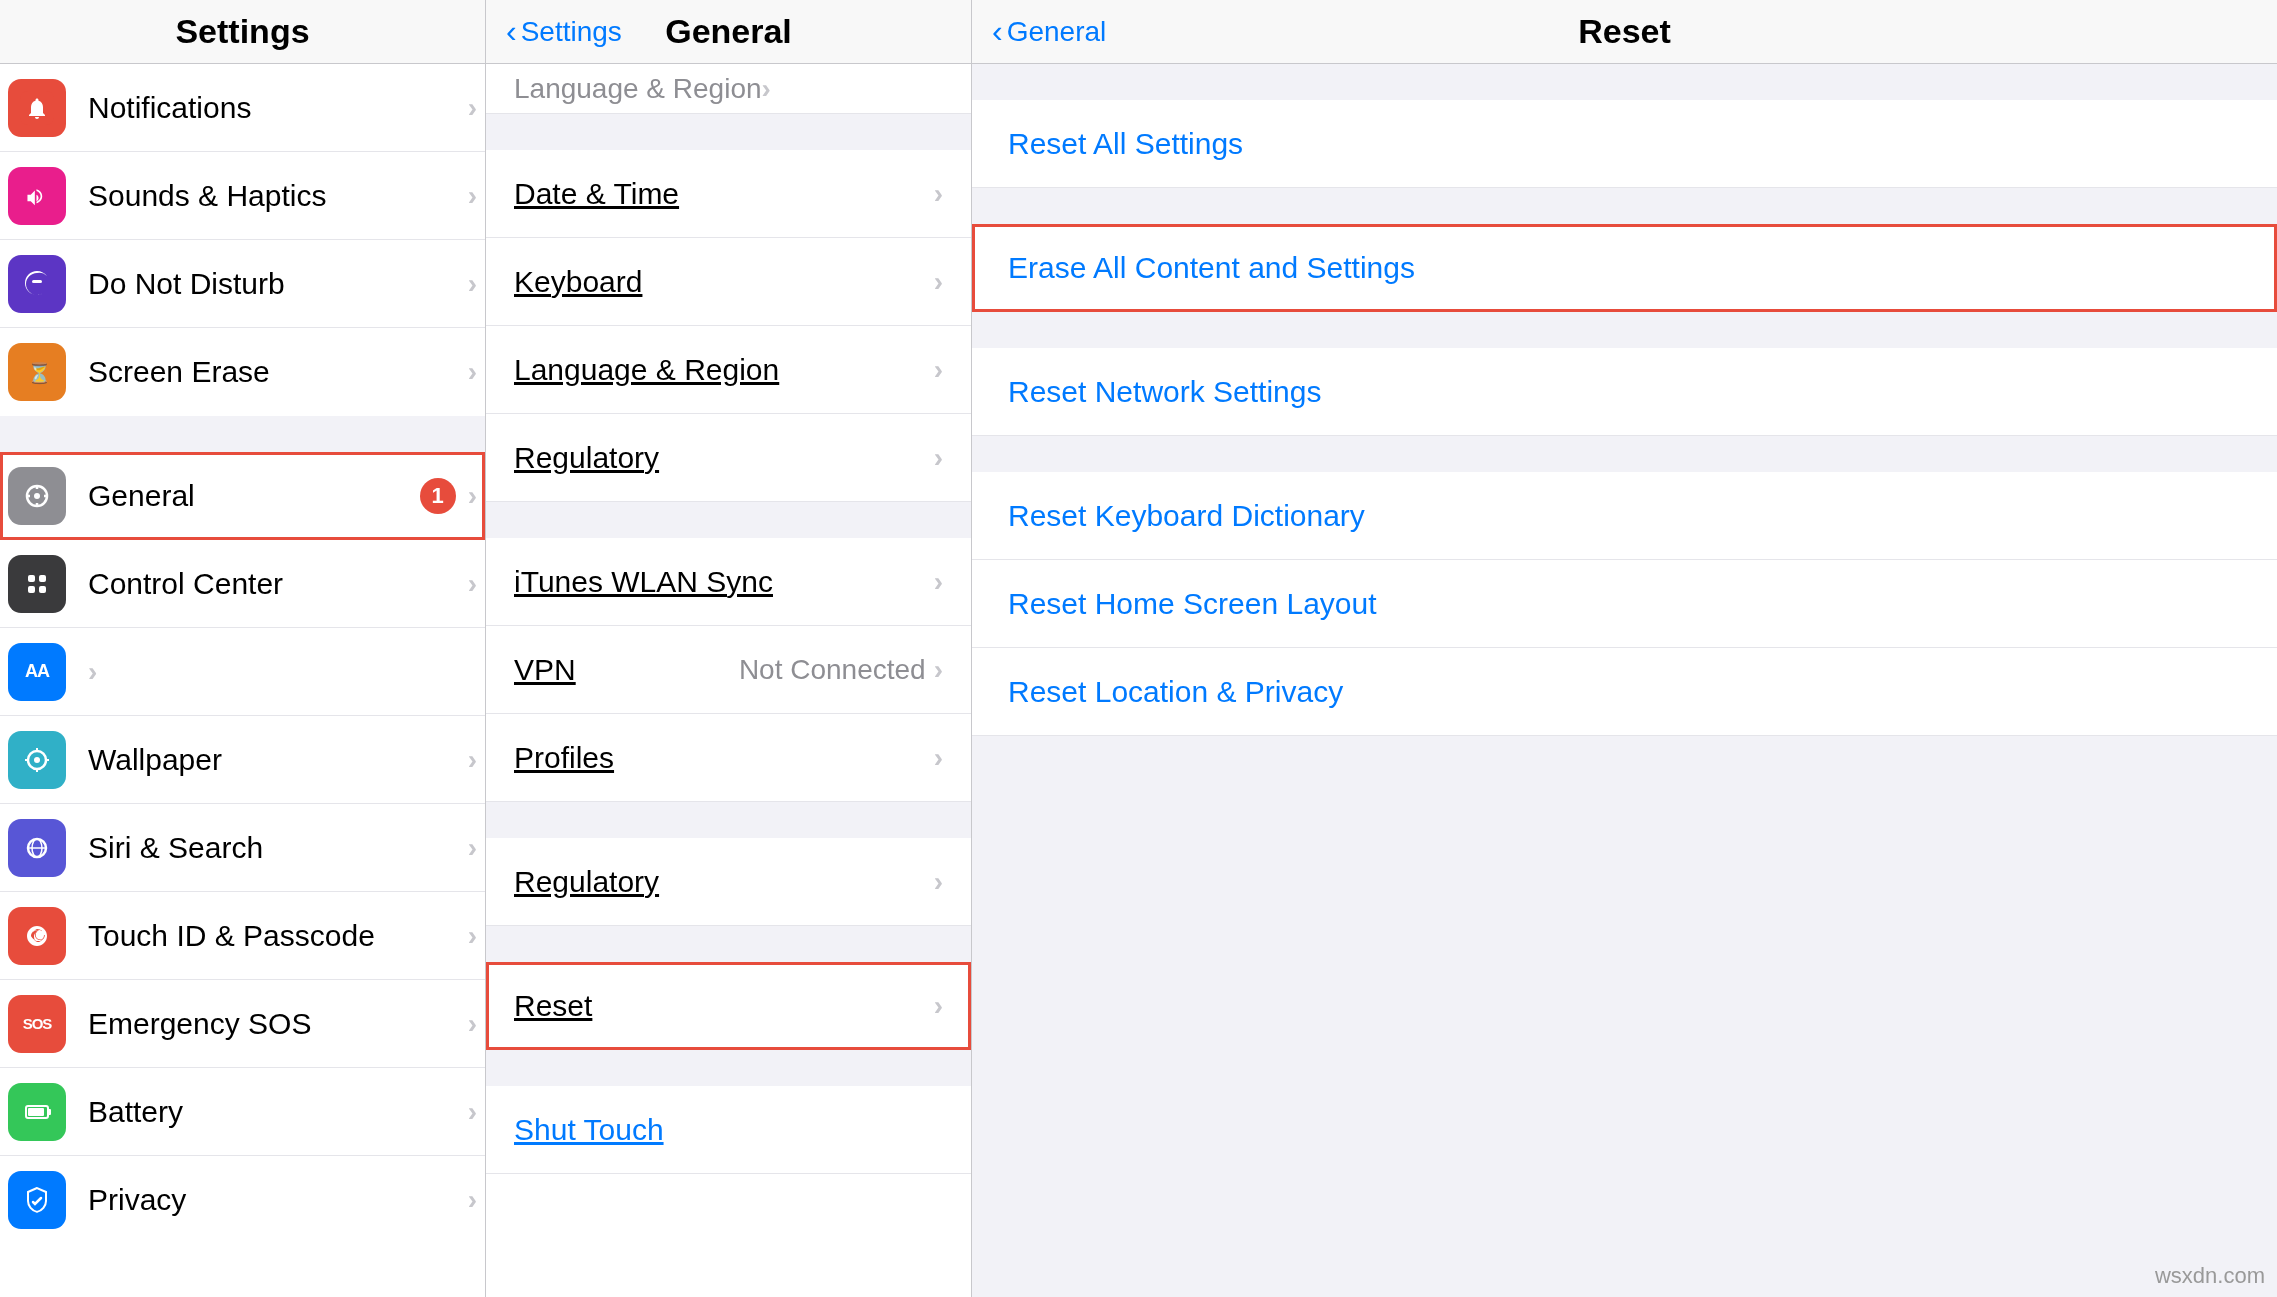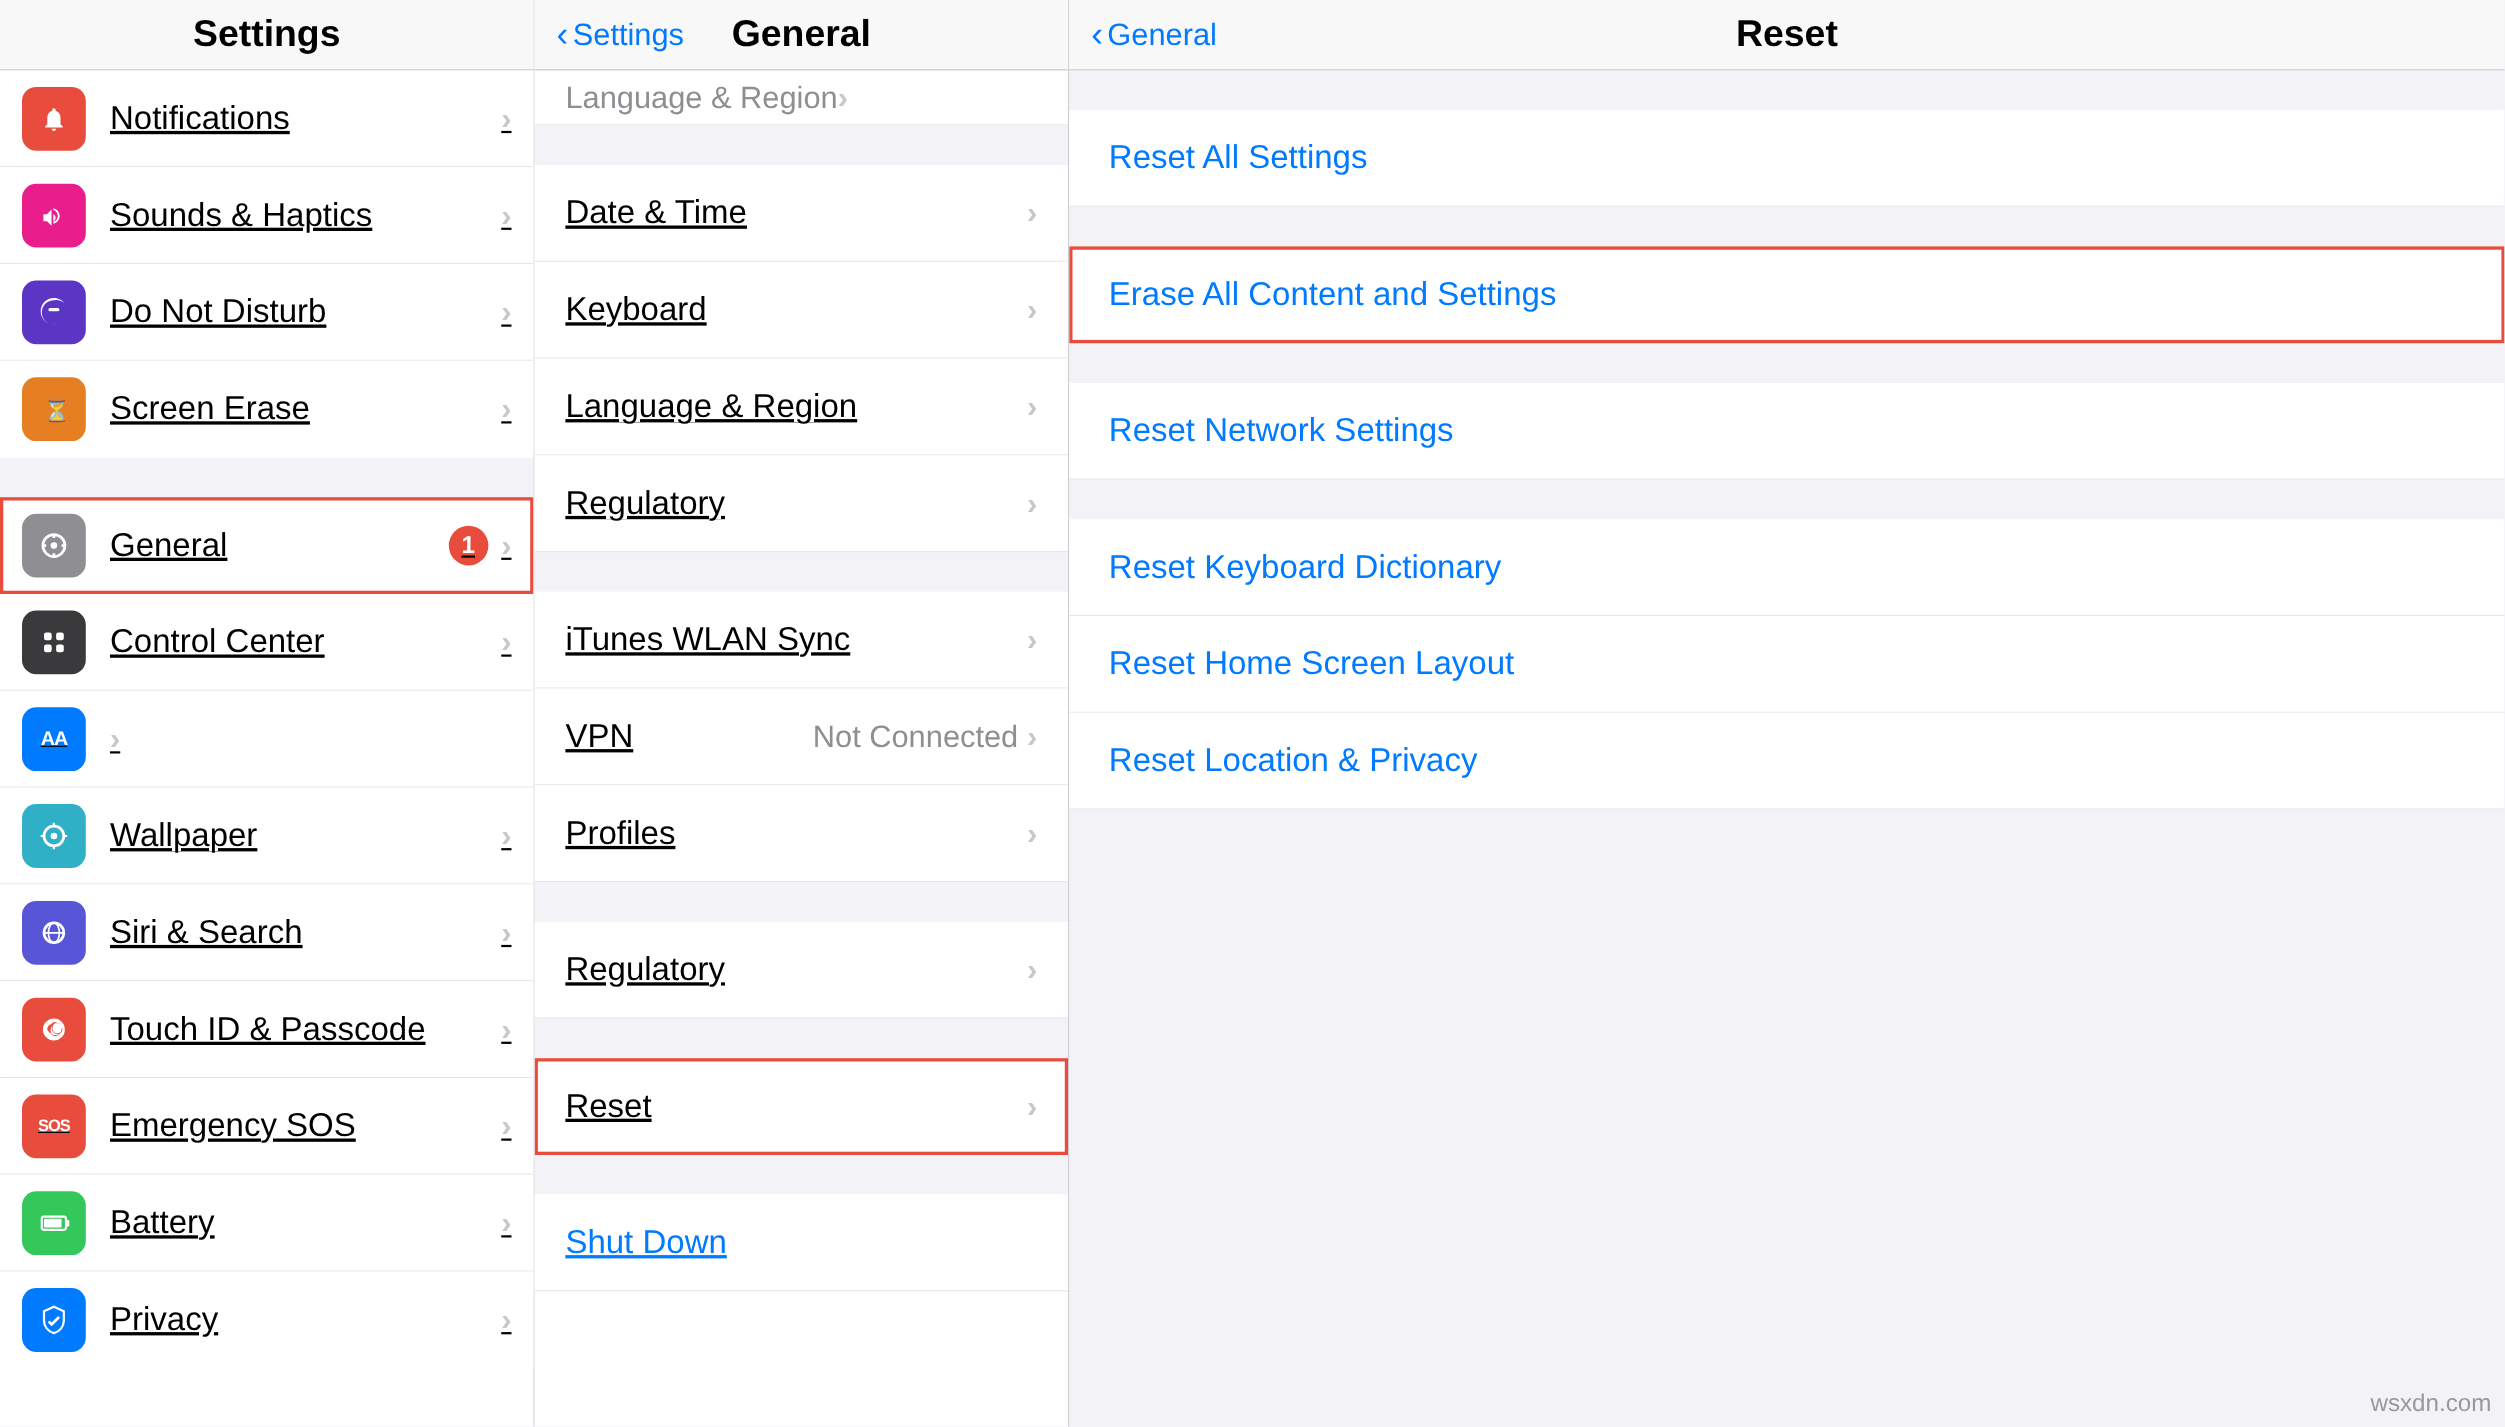--- a/index.html
+++ b/index.html
@@ -61,27 +61,26 @@
     .section-group {
       background: #fff;
     }
     .section-separator {
       height: 36px;
       background: #f2f2f7;
     }
     .settings-item {
       display: flex;
       align-items: center;
-      padding: 0 20px;
+      padding: 0 8px;
       height: 88px;
       border-bottom: 1px solid #e5e5ea;
       background: #fff;
       cursor: pointer;
       position: relative;
-      text-decoration: underline;
     }
     .settings-item:last-child {
       border-bottom: none;
     }
     .settings-item.highlighted {
       outline: 3px solid #e74c3c;
       outline-offset: -3px;
       z-index: 2;
     }
     .item-icon {
@@ -428,21 +427,21 @@
     <div class="section-group">
       <div class="general-item highlighted">
         <span class="general-item-label">Reset</span>
         <span class="chevron-right">›</span>
       </div>
     </div>
     <div class="section-separator"></div>
 
     <div class="section-group">
       <div class="general-item">
-        <span class="general-item-label" style="color:#007aff;">Shut Down</span>
+        <span class="general-item-label" style="color:#007aff;">Shut Touch</span>
       </div>
     </div>
   </div>
 </div>
 
 <div class="col col-reset" style="border-right:none;">
   <div class="col-header" style="background:#f8f8f8; border-bottom:1px solid #c8c8cc;">
     <div class="col-header-back">
       <span class="chevron-left">‹</span>
       <span>General</span>

